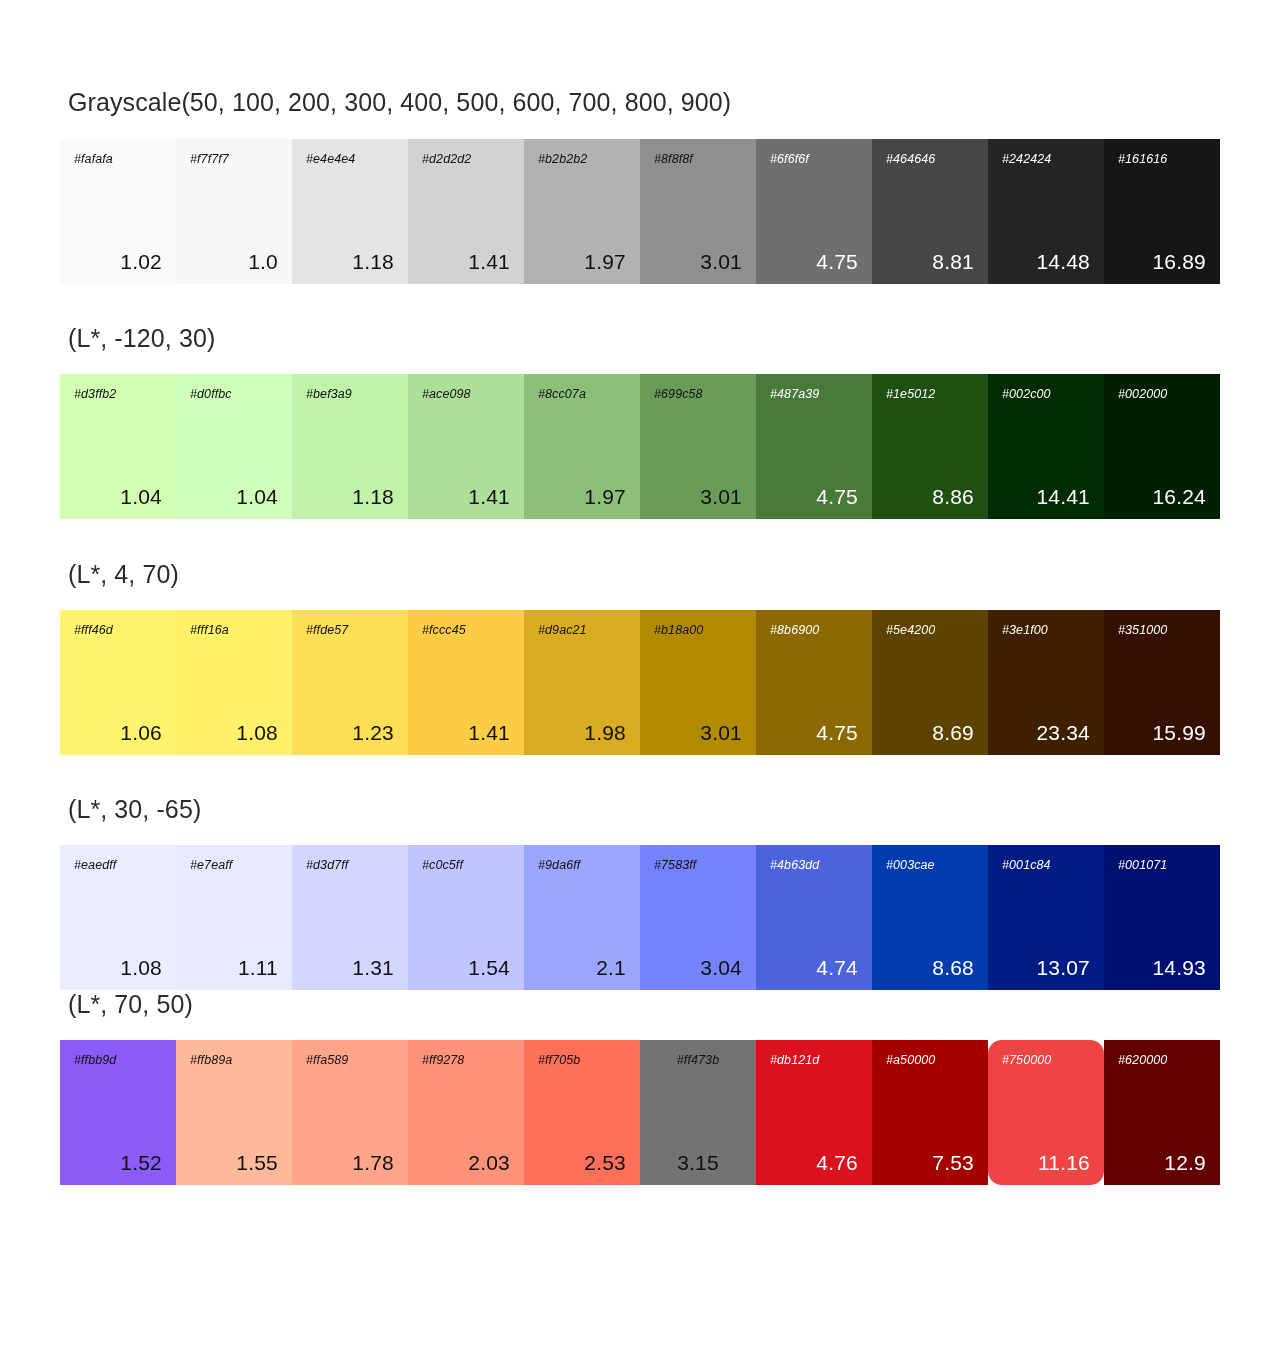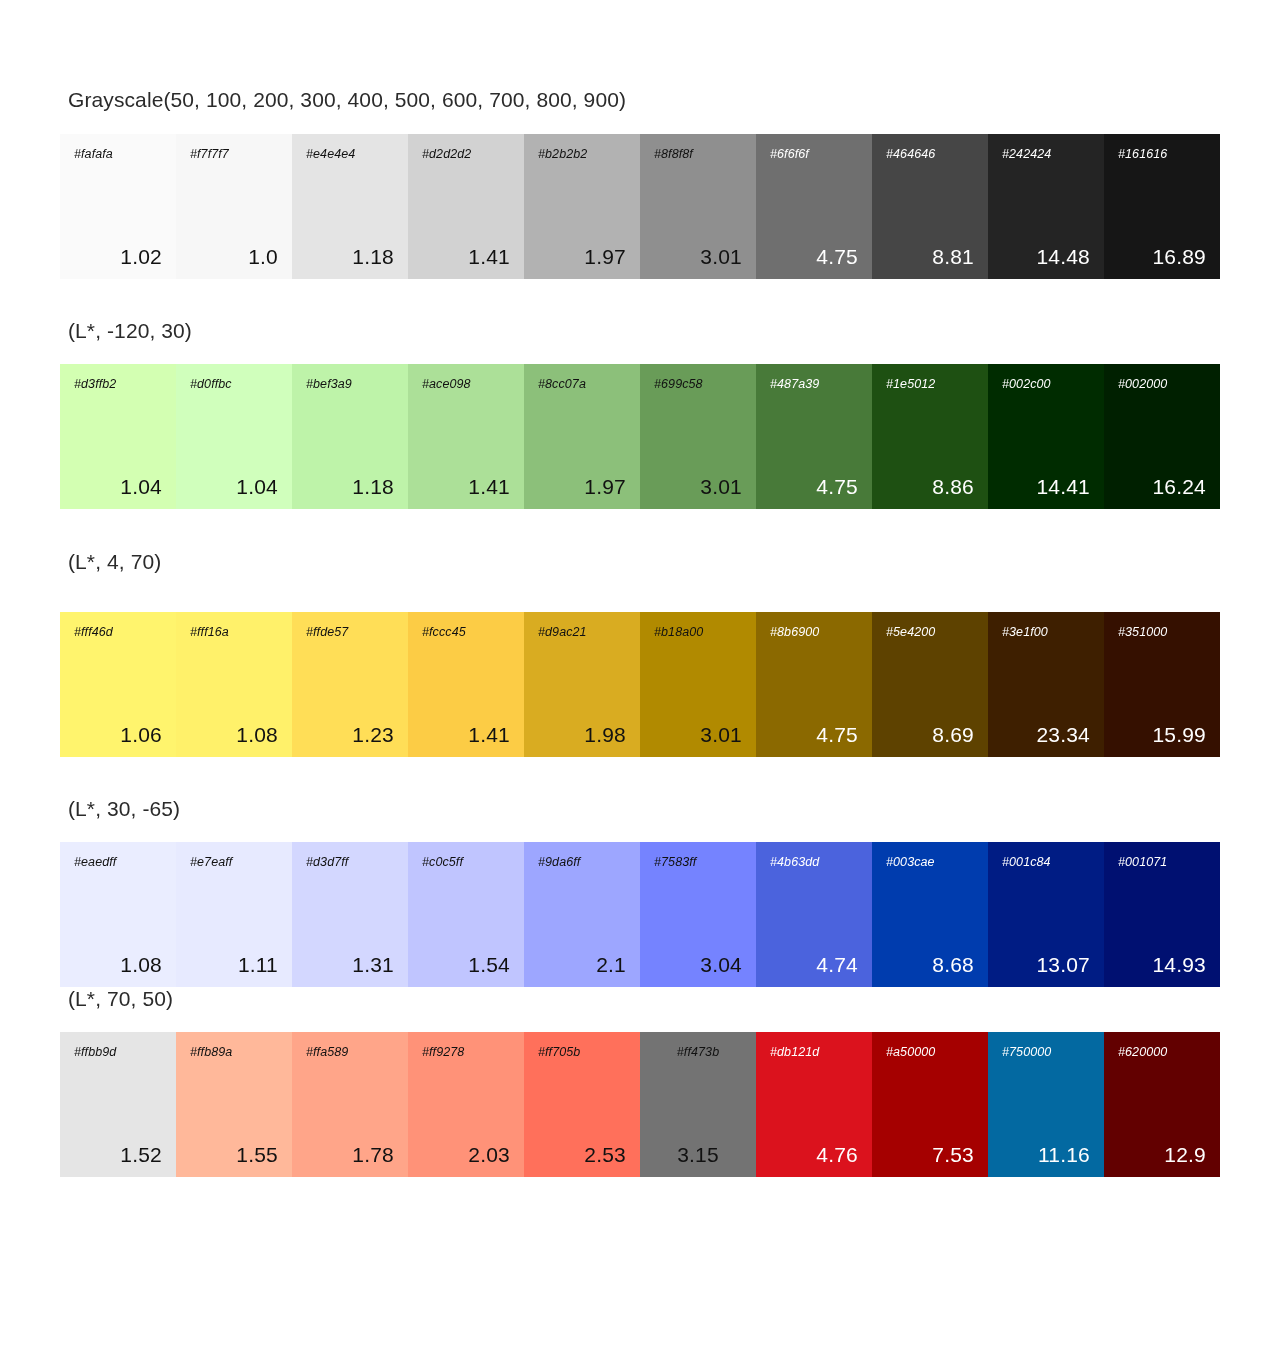--- a/index.html
+++ b/index.html
@@ -13,21 +13,21 @@
     font-family: "Liberation Sans", sans-serif;
     -webkit-font-smoothing: antialiased;
   }
   #root {
     padding: 0;
   }
   .palette-section {
     margin: 0;
   }
   .section-title {
-    font-size: 21px;
+    font-size: 25px;
     font-weight: 400;
     color: #2b2b2b;
     letter-spacing: 0.1px;
     margin: 0;
     padding: 0 0 0 68px;
   }
   .swatch-row {
     display: flex;
     width: 1160px;
     margin-left: 60px;
@@ -61,21 +61,21 @@
   .on-light { color: #111111; }
 
   
   .sec-0 .section-title { padding-top: 88px; }
   .sec-0 .swatch-row { margin-top: 22px; }
 
   .sec-1 .section-title { padding-top: 40px; }
   .sec-1 .swatch-row { margin-top: 21px; }
 
   .sec-2 .section-title { padding-top: 41px; }
-  .sec-2 .swatch-row { margin-top: 38px; border-radius: 21px; }
+  .sec-2 .swatch-row { margin-top: 21px; border-radius: 21px; }
 
   .sec-3 .section-title { padding-top: 40px; }
   .sec-3 .swatch-row { margin-top: 21px; }
 
   .sec-4 .section-title { }
   .sec-4 .swatch-row { margin-top: 21px; }
 </style>
 </head>
 <body>
 
@@ -256,21 +256,21 @@
         </div>
         <div class="swatch" style="background: rgb(0, 16, 113);">
           <div class="swatch-hex on-dark">#001071</div>
           <div class="swatch-ratio on-dark">14.93</div>
         </div>
       </div>
     </div>
     <div class="palette-section sec-4">
       <div class="section-title">(L*, 70, 50)</div>
       <div class="swatch-row">
-        <div class="swatch" style="background: #e5e5e5; gap: 8px;">
+        <div class="swatch" style="background: #8b5cf6; gap: 8px;">
           <div class="swatch-hex on-light">#ffbb9d</div>
           <div class="swatch-ratio on-light">1.52</div>
         </div>
         <div class="swatch" style="background: rgb(255, 184, 154);">
           <div class="swatch-hex on-light">#ffb89a</div>
           <div class="swatch-ratio on-light">1.55</div>
         </div>
         <div class="swatch" style="background: rgb(255, 165, 137);">
           <div class="swatch-hex on-light">#ffa589</div>
           <div class="swatch-ratio on-light">1.78</div>
@@ -288,21 +288,21 @@
           <div class="swatch-ratio on-light">3.15</div>
         </div>
         <div class="swatch" style="background: rgb(219, 18, 29);">
           <div class="swatch-hex on-dark">#db121d</div>
           <div class="swatch-ratio on-dark">4.76</div>
         </div>
         <div class="swatch" style="background: rgb(165, 0, 0);">
           <div class="swatch-hex on-dark">#a50000</div>
           <div class="swatch-ratio on-dark">7.53</div>
         </div>
-        <div class="swatch" style="background: #0369a1;">
+        <div class="swatch" style="background: #ef4444; border-radius: 14px;">
           <div class="swatch-hex on-dark">#750000</div>
           <div class="swatch-ratio on-dark">11.16</div>
         </div>
         <div class="swatch" style="background: rgb(98, 0, 0);">
           <div class="swatch-hex on-dark">#620000</div>
           <div class="swatch-ratio on-dark">12.9</div>
         </div>
       </div>
     </div>
   </div>

